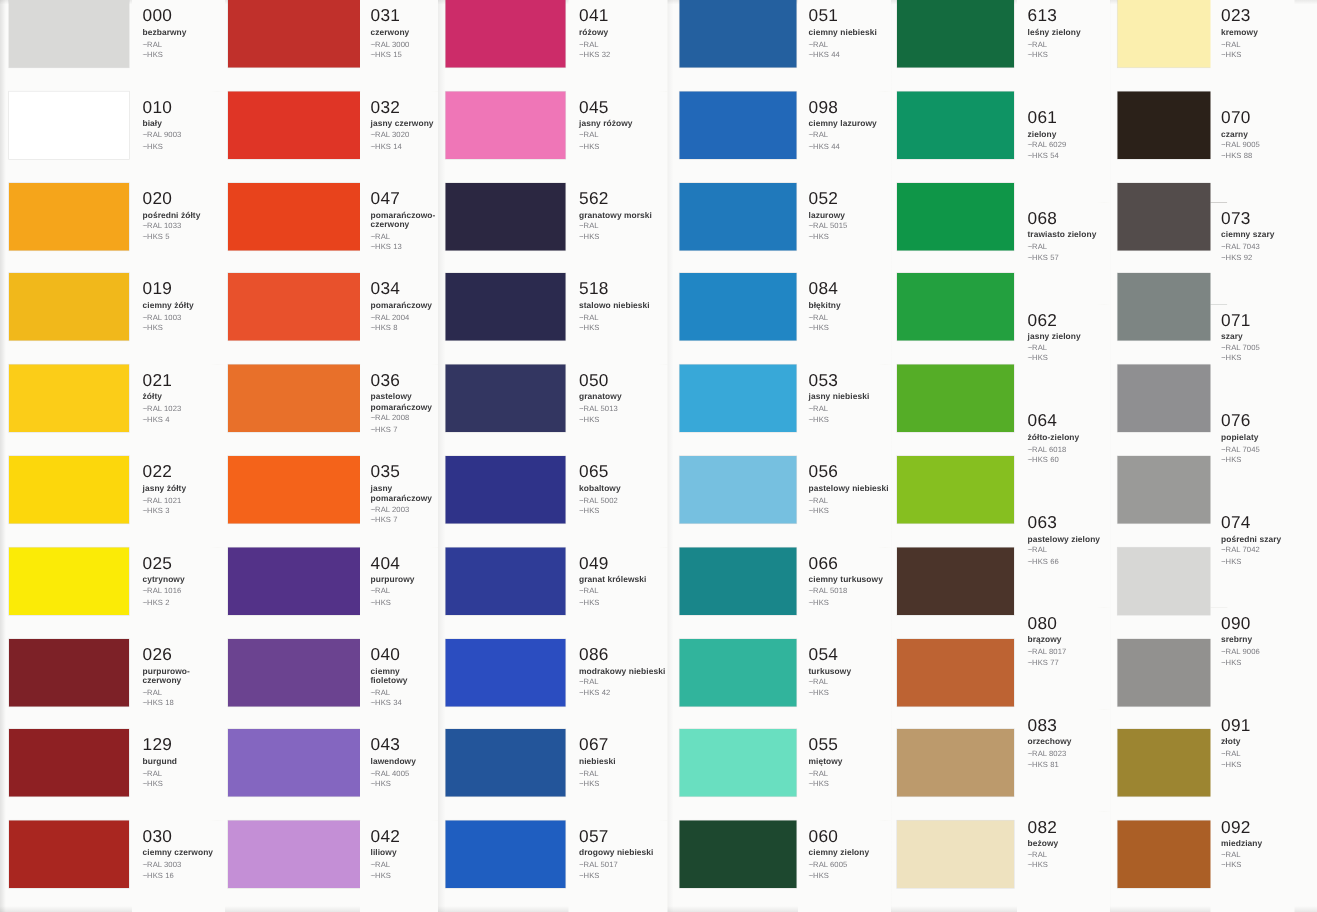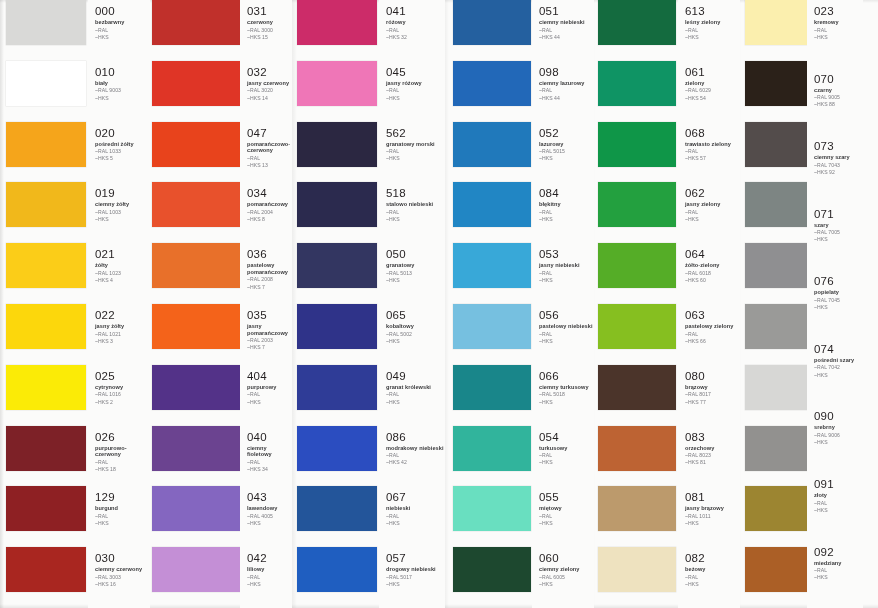--- a/index.html
+++ b/index.html
@@ -658,28 +658,20 @@
       <div class="pair">
         <div class="label-cell">
           <div class="code">083</div>
           <div class="pname">orzechowy</div>
           <div class="ref">~RAL 8023</div>
           <div class="ref">~HKS 81</div>
         </div>
       </div>
       <div class="pair">
         <div class="label-cell">
-          <div class="code">081</div>
-          <div class="pname">jasny brązowy</div>
-          <div class="ref">~RAL 1011</div>
-          <div class="ref">~HKS</div>
-        </div>
-      </div>
-      <div class="pair">
-        <div class="label-cell">
           <div class="code">082</div>
           <div class="pname">beżowy</div>
           <div class="ref">~RAL</div>
           <div class="ref">~HKS</div>
         </div>
       </div>
     </div>
     <div class="col" style="left: 745px; width: 73px;">
       <div class="pair">
         <div class="swatch" title="023 kremowy" style="background: rgb(251, 239, 174);"></div>

